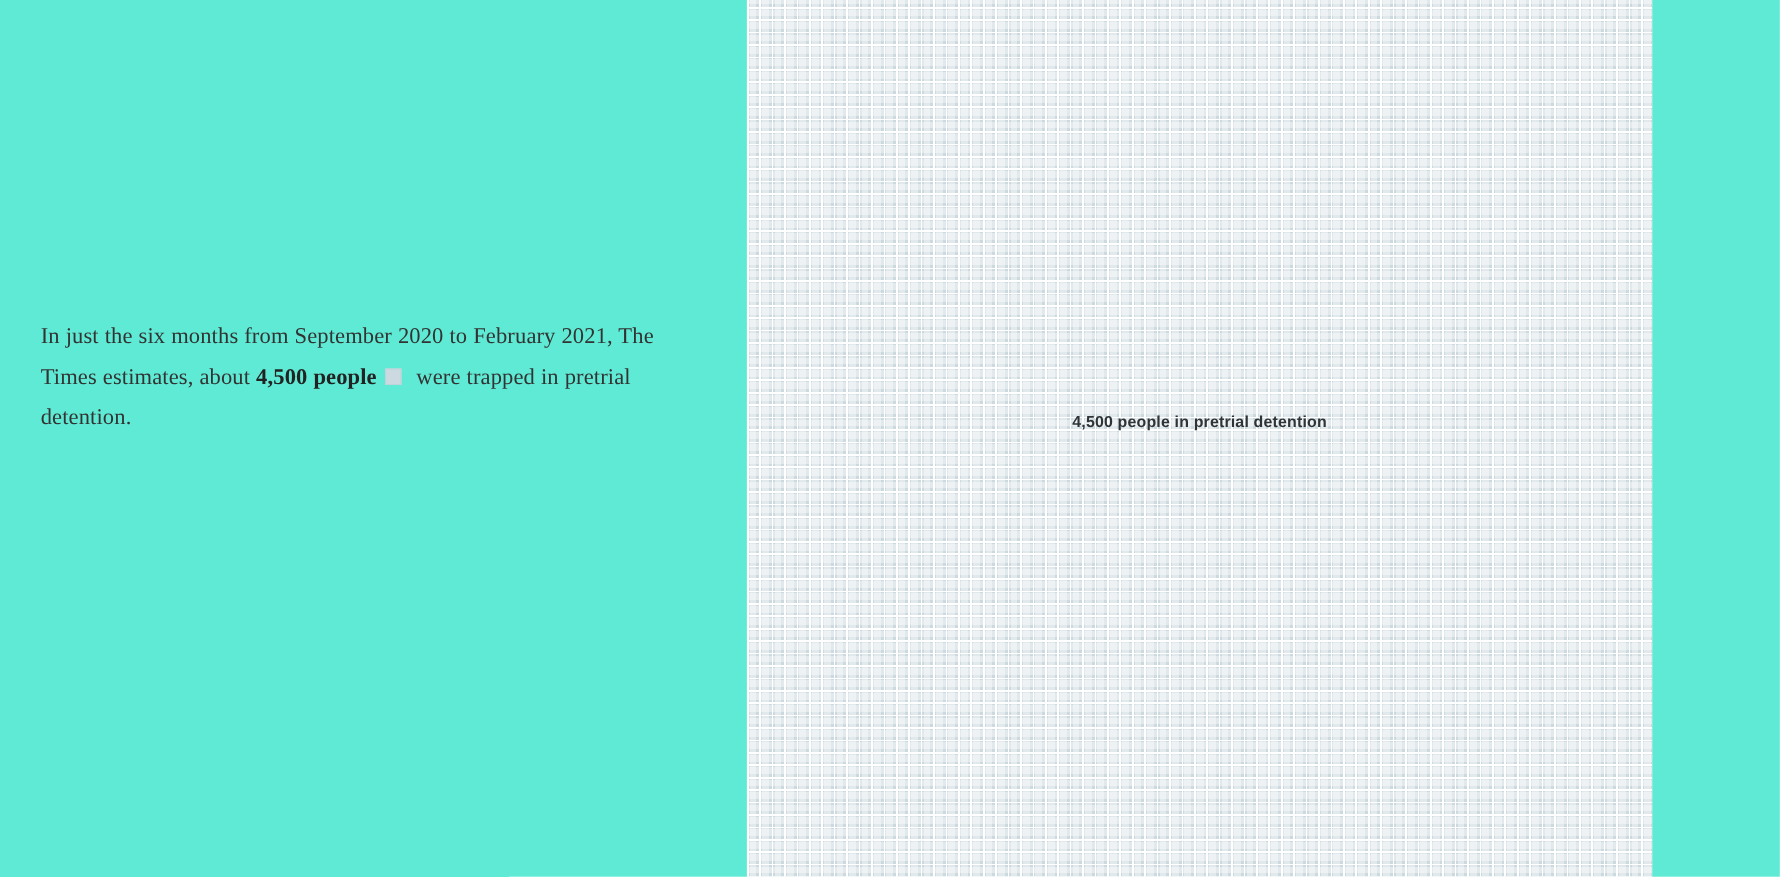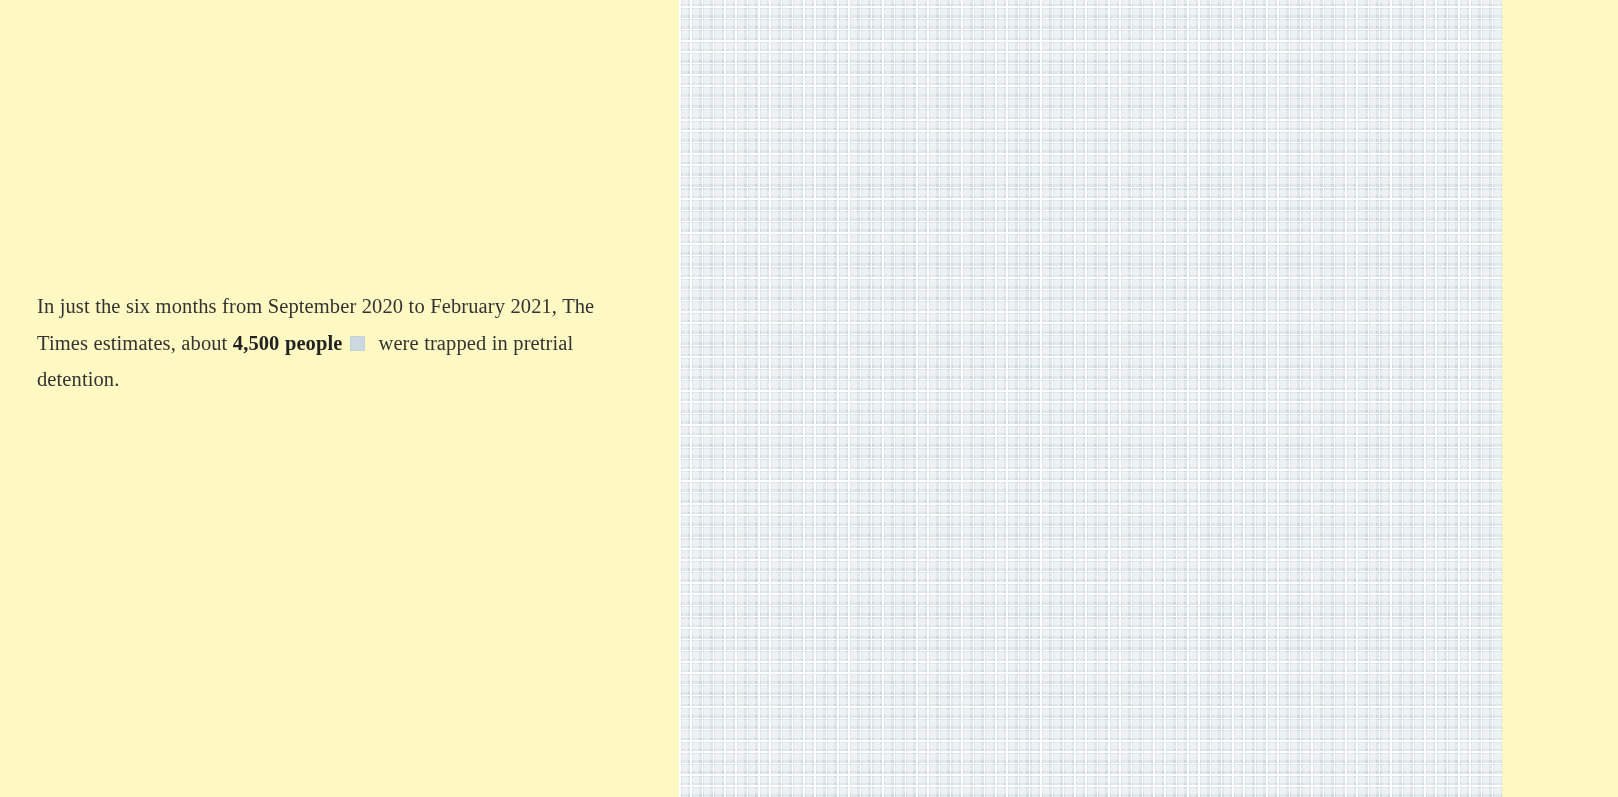--- a/index.html
+++ b/index.html
@@ -13,21 +13,21 @@
     background: #ffffff;
     font-family: "Liberation Serif", serif;
     overflow: hidden;
     position: relative;
   }
 
   #stage {
     position: relative;
     width: 1618px;
     height: 797px;
-    background: #fef9c3;
+    background: #5eead4;
     overflow: hidden;
   }
 
   
   .narrative {
     position: absolute;
     left: 37px;
     top: 288px;
     width: 600px;
   }
@@ -133,15 +133,16 @@
   <div class="narrative">
     <p class="narrative-paragraph">
       <span>In just the six months from September 2020 to</span>
       <span>February 2021, The Times estimates, about</span>
       <span class="emphasis">4,500 people</span><span class="inline-swatch"></span><span>were trapped in pretrial detention.</span>
     </p>
   </div>
 
   <div class="grid-panel">
     <div class="grid-surface"></div>
+    <div class="grid-label">4,500 people in pretrial detention</div>
   </div>
 
 </div>
 
 </body></html>

